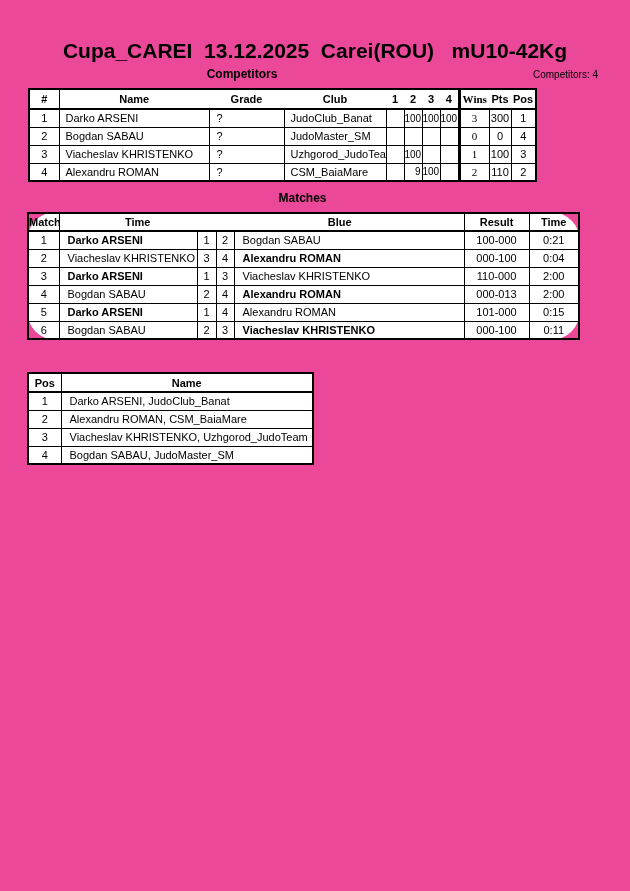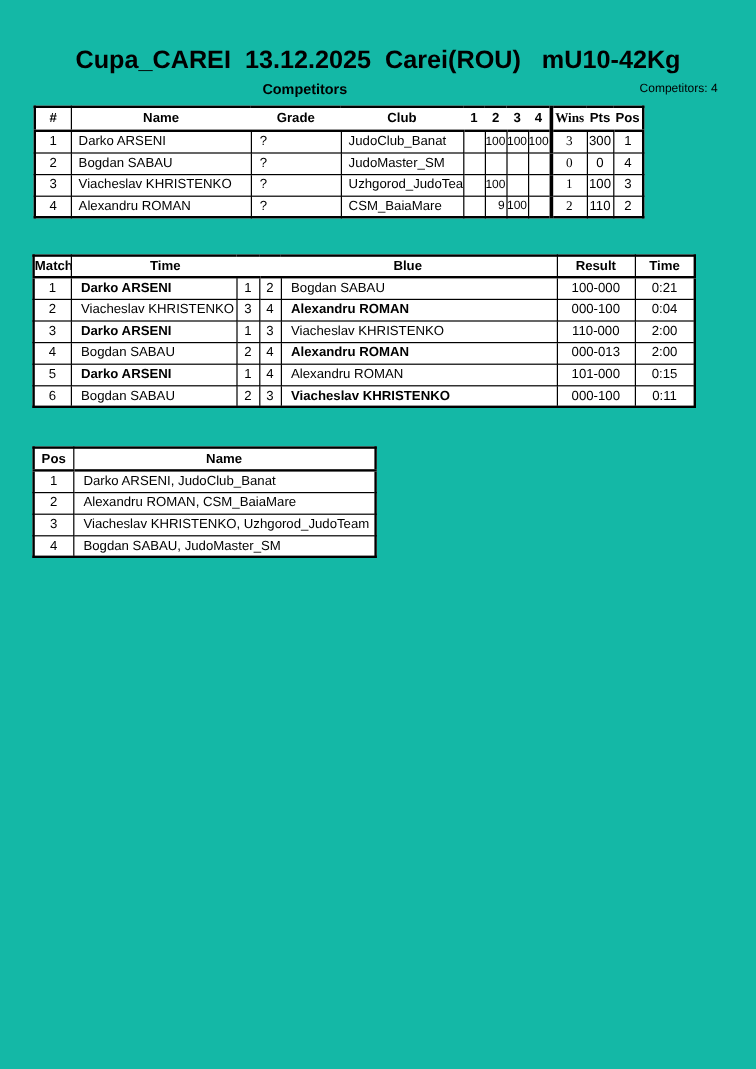--- a/index.html
+++ b/index.html
@@ -1,20 +1,20 @@
 <!DOCTYPE html>
 <html><head>
 <meta charset="utf-8">
 <style>
   html, body { margin: 0; padding: 0; background: #fff; }
   .page {
     position: relative;
     width: 630px;
     height: 891px;
-    background: #14b8a6;
+    background: #ec4899;
     font-family: "Liberation Sans", sans-serif;
     color: #000;
     overflow: hidden;
   }
   .title {
     position: absolute;
     top: 39px; left: 0;
     width: 100%;
     text-align: center;
     font-size: 21px;
@@ -22,39 +22,39 @@
     white-space: pre;
     letter-spacing: 0px;
   }
   .sec-heading {
     position: absolute;
     font-size: 12px;
     font-weight: bold;
     text-align: center;
     white-space: nowrap;
   }
-  .comp-heading { top: 67px; left: 12px; width: 484px; }
+  .comp-heading { top: 67px; left: 0; width: 484px; }
   .comp-count {
     position: absolute;
     top: 69px; right: 32px;
     font-size: 10px;
     font-weight: normal;
   }
   .matches-heading { top: 191px; left: 0; width: 605px; }
   .results-heading { top: 352px; left: 0; width: 312px; }
 
   table {
     position: absolute;
     border-collapse: collapse;
     table-layout: fixed;
     background: #fff;
     border: 2px solid #000;
   }
   .t-comp    { left: 28px; top: 88px;  width: 507px; }
-  .t-matches { left: 27px; top: 212px; width: 551px; }
+  .t-matches { left: 27px; top: 212px; width: 551px; border-radius: 29px; }
   .t-results { left: 27px; top: 372px; width: 285px; }
 
   th, td {
     padding: 0;
     overflow: hidden;
     white-space: nowrap;
     font-size: 11px;
     vertical-align: middle;
   }
   thead tr { height: 20px; }
@@ -172,20 +172,21 @@
     <td class="score">9</td>
     <td class="score">100</td>
     <td class="score"></td>
     <td class="ac thick-l">2</td>
     <td class="ac">110</td>
     <td class="ac">2</td>
   </tr>
 </tbody>
   </table>
 
+  <div class="sec-heading matches-heading">Matches</div>
 
   <table class="t-matches">
     <colgroup>
       <col style="width:31px">
         <col style="width:138px">
         <col style="width:19px">
         <col style="width:18px">
       <col style="width:230px">
         <col style="width:65px">
         <col style="width:50px">

